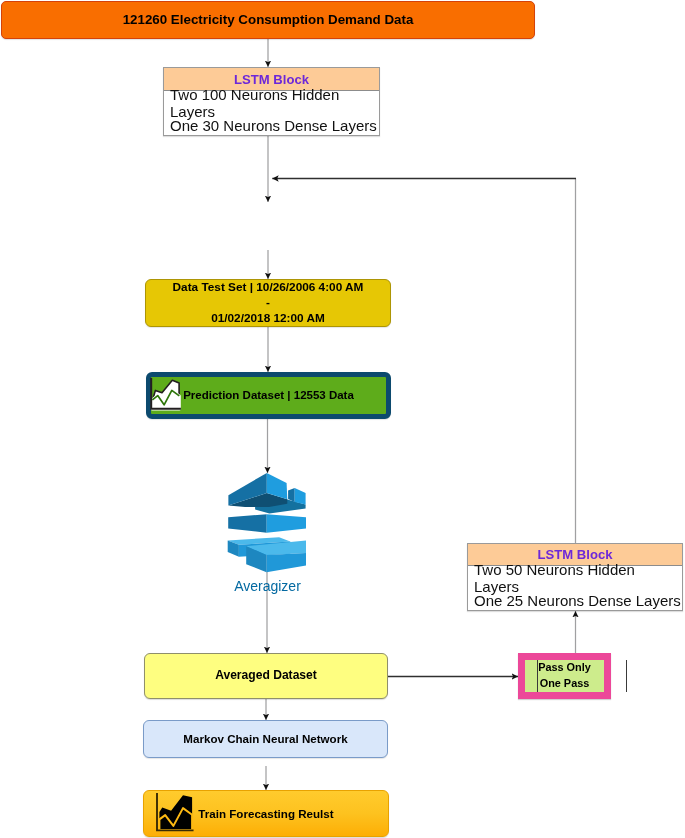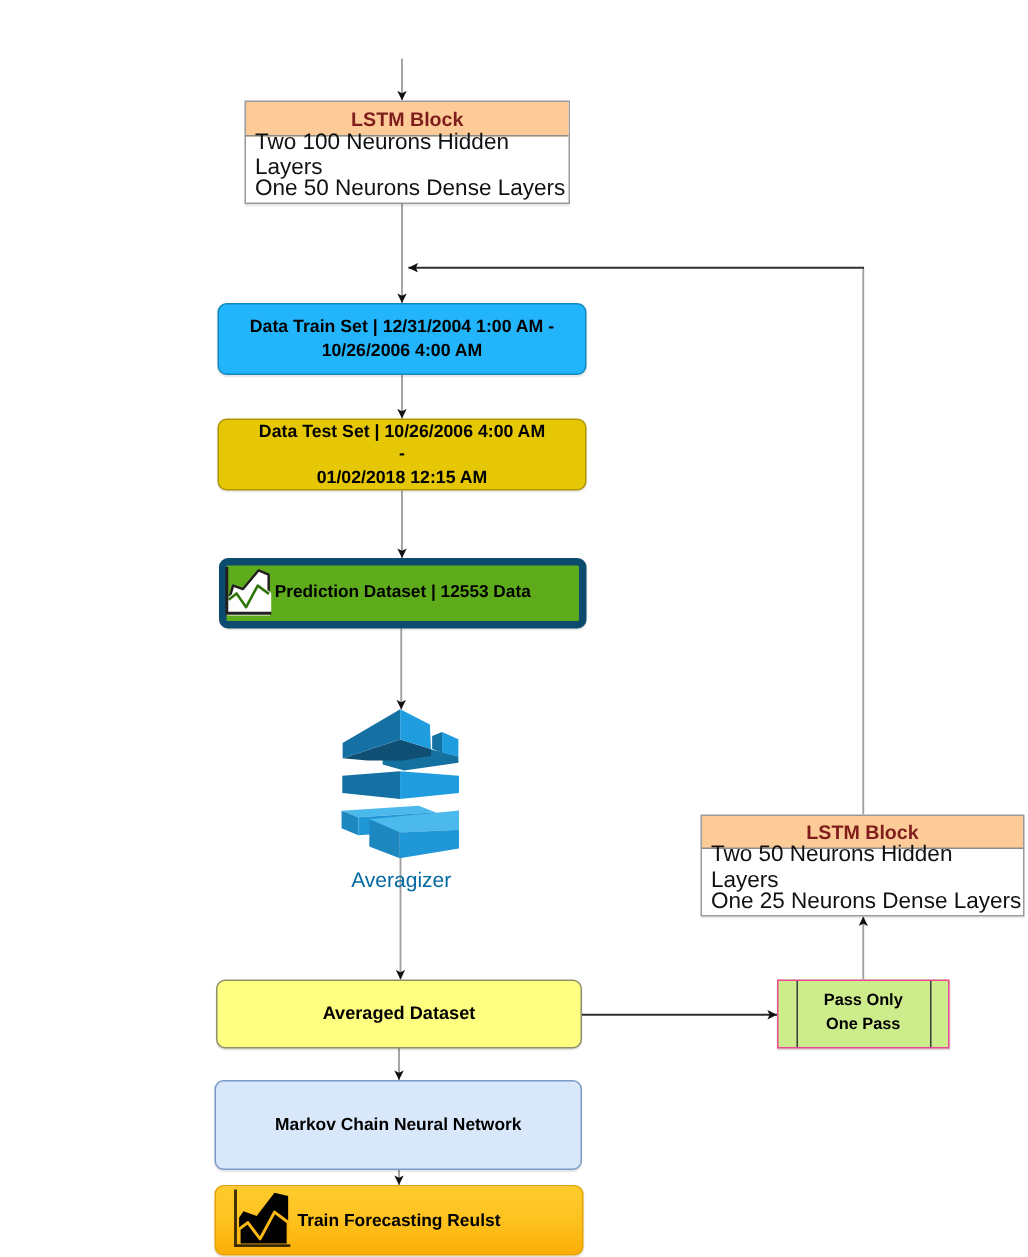--- a/index.html
+++ b/index.html
@@ -19,21 +19,21 @@
   
   #source{left:1px;top:1px;width:534px;height:38px;border-radius:5px;
           background:#F96E00;border:1px solid #D4420A;
           box-shadow:0 1px 1px rgba(0,0,0,.12);font-size:13.35px;}
 
   
   .lstm{position:absolute;box-sizing:border-box;background:#fff;
         border:1px solid #9a9a9a;box-shadow:0 1px 1px rgba(0,0,0,.13);}
   .lstm .hdr{box-sizing:border-box;background:#FDCB97;
              border-bottom:1px solid #8c8c8c;text-align:center;
-             font-weight:bold;font-size:13.1px;color:#7f1d1d;
+             font-weight:bold;font-size:13.1px;color:#6d28d9;
              display:flex;align-items:center;justify-content:center;}
   .lstm .row{box-sizing:border-box;font-weight:normal;font-size:15px;
              color:#111;display:flex;align-items:center;
              padding-left:6px;}
 
   #lstm1{left:163px;top:67px;width:217px;height:69px;}
   #lstm1 .hdr{height:23px;}
   #lstm1 .row{height:23px;}
 
   #lstm2{left:467px;top:543px;width:216px;height:68px;}
@@ -46,31 +46,31 @@
          box-shadow:0 1px 1px rgba(0,0,0,.10);padding:0 8px;}
   #test{left:145px;top:279px;width:246px;height:48px;border-radius:6px;
         background:#E6C705;border:1px solid #AD9504;font-size:11.8px;
         box-shadow:0 1px 1px rgba(0,0,0,.10);padding:0 24px;}
   #prediction{left:146px;top:372px;width:245px;height:47px;border-radius:6px;
         background:#5EAC1B;border:5px solid #0c4a6e;font-size:11.5px;
         box-shadow:0 1px 1px rgba(0,0,0,.10);}
   #averaged{left:144px;top:653px;width:244px;height:46px;border-radius:6px;
         background:#FEFE80;border:1px solid #8f8f6b;font-size:12.1px;
         box-shadow:0 1px 1px rgba(0,0,0,.14);text-align:center;}
-  #markov{left:143px;top:720px;width:245px;height:60px;border-radius:6px;
+  #markov{left:143px;top:720px;width:245px;height:38px;border-radius:6px;
         background:#D9E7FA;border:1px solid #7A9BC8;font-size:11.6px;
         box-shadow:0 1px 1px rgba(0,0,0,.10);}
   #final{left:143px;top:790px;width:246px;height:47px;border-radius:6px;
         background:linear-gradient(180deg,#FFCB2D 0%,#FDC21F 50%,#FDAE05 100%);
         border:1px solid #E8A200;font-size:11.6px;
         box-shadow:0 1px 1px rgba(0,0,0,.14);}
 
   
-  #pass{left:518px;top:653px;width:115px;height:46px;background:#CDEC8C;
-        border:1px solid #ec4899;font-size:10.9px;
+  #pass{left:518px;top:653px;width:93px;height:46px;background:#CDEC8C;
+        border:7px solid #ec4899;font-size:10.9px;
         box-shadow:0 1px 1px rgba(0,0,0,.18);}
   #pass .bar{position:absolute;top:0;bottom:0;width:1px;background:#3a3a3a;}
   #pass .bar.l{left:12px;}
   #pass .bar.r{left:101px;}
   #pass .txt{position:relative;z-index:2;line-height:1.45;}
 
   
   #averagizer-icon{position:absolute;left:227px;top:471px;width:79px;height:102px;}
   #averagizer-label{position:absolute;left:200px;top:578px;width:135px;
         text-align:center;font-size:14px;font-weight:normal;color:#0369a1;}
@@ -103,38 +103,35 @@
       <line x1="266" y1="766" x2="266" y2="790" marker-end="url(#ah)"></line>
       <line x1="575.5" y1="653" x2="575.5" y2="611" marker-end="url(#ah)"></line>
       <path d="M575.5,543 L575.5,178.5"></path>
     </g>
     <g stroke="#2f2f2f" stroke-width="1.35" fill="none">
       <line x1="388" y1="676.5" x2="518" y2="676.5" marker-end="url(#ah)"></line>
       <line x1="576" y1="178.5" x2="272.3" y2="178.5" marker-end="url(#ah)"></line>
     </g>
   </svg>
 
+  <div class="node" id="source">
+    <span>121260 Electricity Consumption Demand Data</span>
+  </div>
 
   <div class="lstm" id="lstm1">
     <div class="hdr">LSTM Block</div>
     <div class="row">Two 100 Neurons Hidden Layers</div>
-    <div class="row">One 50 Neurons Dense Layers</div>
-  </div>
-
-  <div class="node" id="train">
-    <span>
-      <span class="lbl2">Data Train Set | 12/31/2004 1:00 AM -</span>
-      <span class="lbl2">10/26/2006 4:00 AM</span>
-    </span>
-  </div>
+    <div class="row">One 30 Neurons Dense Layers</div>
+  </div>
+
 
   <div class="node" id="test">
     <span>
       <span class="lbl2">Data Test Set | 10/26/2006 4:00 AM -</span>
-      <span class="lbl2">01/02/2018 12:15 AM</span>
+      <span class="lbl2">01/02/2018 12:00 AM</span>
     </span>
   </div>
 
   <div class="node" id="prediction">
     <span>Prediction Dataset | 12553 Data</span>
   </div>
   <svg class="icon-inline" id="prediction-icon" viewBox="0 0 35 35">
 
     <path d="M3.8,21.5 L6.4,12.4 L13.0,14.7 L23.3,2.3 L30.1,5.1 L30.1,30.9 L3.8,30.9 Z" fill="#ffffff" stroke="#231f20" stroke-width="1.6" stroke-linejoin="round"></path>
 

